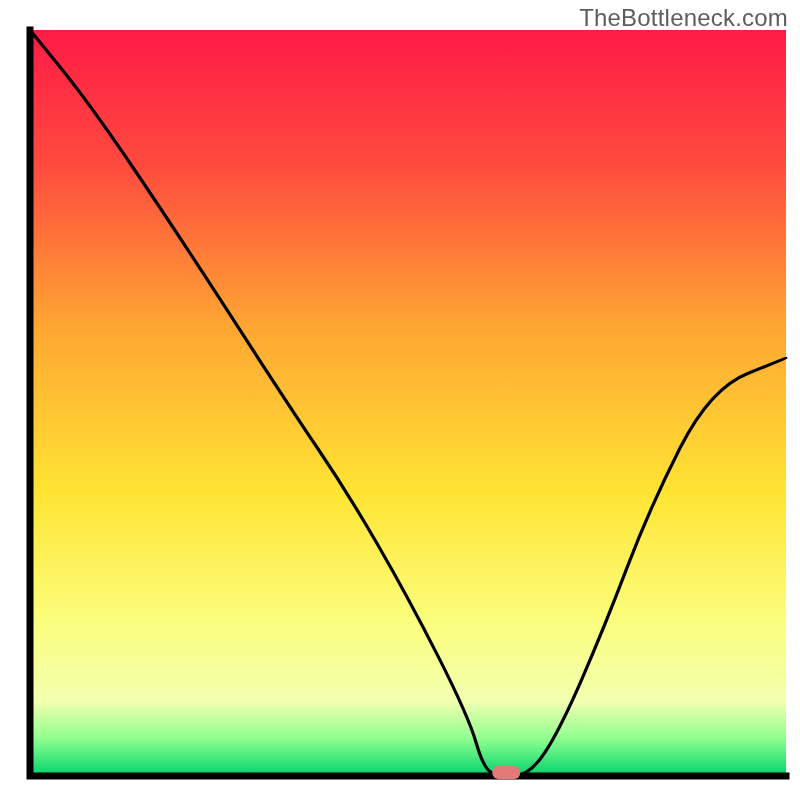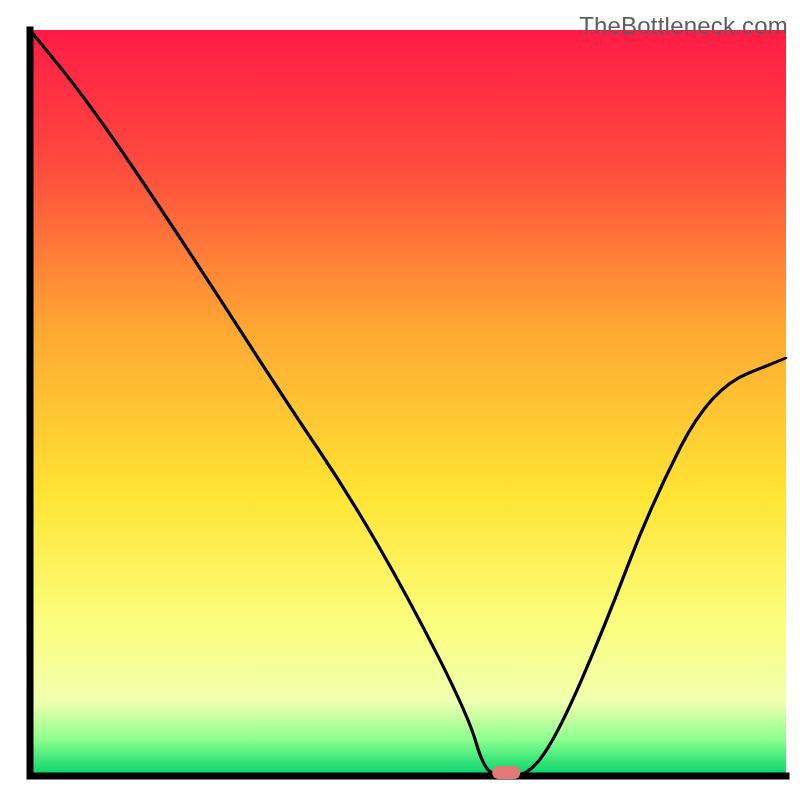--- a/index.html
+++ b/index.html
@@ -18,21 +18,20 @@
   }
   .watermark {
     position: absolute;
     top: 4px;
     right: 12px;
     font-size: 24px;
     font-weight: 500;
     color: #5d5d5d;
     letter-spacing: 0.2px;
     z-index: 20;
-    margin-top: 8px;
   }
   svg.plot {
     position: absolute;
     left: 0;
     top: 0;
   }
 </style>
 </head>
 <body>
 

